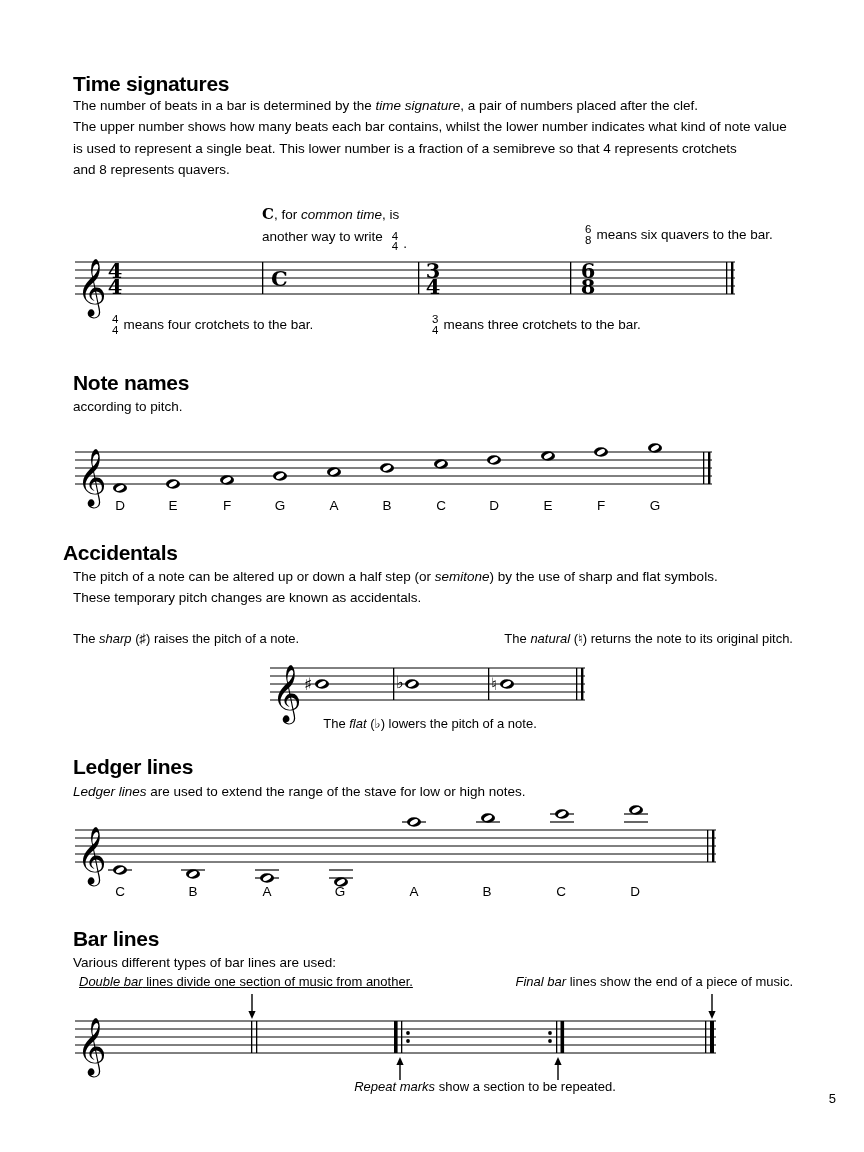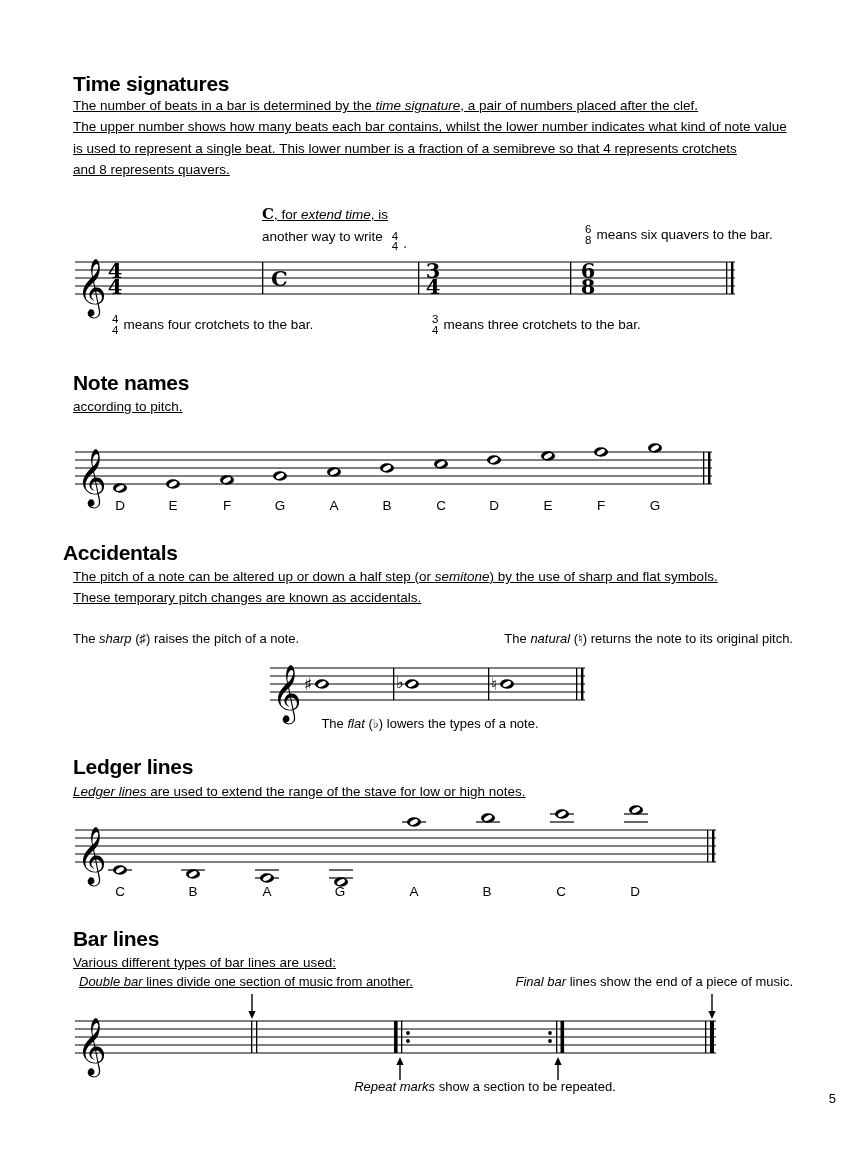--- a/index.html
+++ b/index.html
@@ -1,20 +1,20 @@
 <!DOCTYPE html>
 <html><head>
 <meta charset="utf-8">
 <style>
   html,body{margin:0;padding:0;background:#fff;}
   .page{position:relative;width:864px;height:1152px;background:#ffffff;
         font-family:"Liberation Sans",sans-serif;color:#000;overflow:hidden;}
   .heading{position:absolute;font-size:21px;font-weight:bold;letter-spacing:-0.3px;margin:0;white-space:nowrap;}
   .para{position:absolute;font-size:13.5px;line-height:21.4px;white-space:nowrap;}
-  .line{white-space:nowrap;text-decoration:underline;}
+  .line{white-space:nowrap;}
   .i{font-style:italic;}
   .annot{position:absolute;font-size:13.5px;white-space:nowrap;}
   .row{display:flex;align-items:center;gap:5px;}
   .frac{display:inline-flex;flex-direction:column;align-items:center;font-size:11.5px;line-height:10.5px;}
   .frac.inline{transform:translateY(5px);margin-left:4px;}
   .period{transform:translateY(7px);}
   .ctime{font-family:"DejaVu Serif",serif;font-weight:bold;font-size:15px;}
   .caption{position:absolute;font-size:13px;white-space:nowrap;}
   .caption.center{text-align:center;}
   svg.stave{position:absolute;overflow:visible;}
@@ -33,21 +33,21 @@
 
   <h2 class="heading" style="left:73px;top:72px;">Time signatures</h2>
   <div class="para" style="left:73px;top:95px;">
     <div class="line"><span>The number of beats in a bar is determined by the </span><span class="i">time signature</span><span>, a pair of numbers placed after the clef.</span></div>
     <div class="line">The upper number shows how many beats each bar contains, whilst the lower number indicates what kind of note value</div>
     <div class="line">is used to represent a single beat. This lower number is a fraction of a semibreve so that 4 represents crotchets</div>
     <div class="line">and 8 represents quavers.</div>
   </div>
 
   <div class="annot" style="left:262px;top:204px;line-height:21.5px;">
-    <div class="line"><span class="ctime">C</span><span>, for </span><span class="i">extend time</span><span>, is</span></div>
+    <div class="line"><span class="ctime">C</span><span>, for </span><span class="i">common time</span><span>, is</span></div>
     <div class="row" style="line-height:13px;">
         <span>another way to write</span>
         <span class="frac inline">
           <span>4</span>
           <span>4</span>
         </span>
         <span class="period">.</span>
       </div>
   </div>
 
@@ -196,21 +196,21 @@
           <ellipse rx="7" ry="4.7" fill="#000"></ellipse>
           <ellipse rx="4.3" ry="2.3" fill="#fff" transform="rotate(-27)"></ellipse>
         </g>
         <g transform="translate(237,26)">
           <ellipse rx="7" ry="4.7" fill="#000"></ellipse>
           <ellipse rx="4.3" ry="2.3" fill="#fff" transform="rotate(-27)"></ellipse>
         </g>
       </g>
   </svg>
 
-  <div class="caption center" style="left:270px;width:320px;top:716px;"><span>The </span><span class="i">flat</span><span> (♭) lowers the types of a note.</span></div>
+  <div class="caption center" style="left:270px;width:320px;top:716px;"><span>The </span><span class="i">flat</span><span> (♭) lowers the pitch of a note.</span></div>
 
   <h2 class="heading" style="left:73px;top:755px;">Ledger lines</h2>
   <div class="para" style="left:73px;top:781px;">
     <div class="line"><span class="i">Ledger lines</span><span> are used to extend the range of the stave for low or high notes.</span></div>
   </div>
 
   <svg class="stave" style="left:75px;top:804px;" width="645" height="96" id="svg-ledger">
     <g>
       <line class="sline" x1="0" y1="26" x2="641" y2="26"></line>
         <line class="sline" x1="0" y1="34" x2="641" y2="34"></line>

